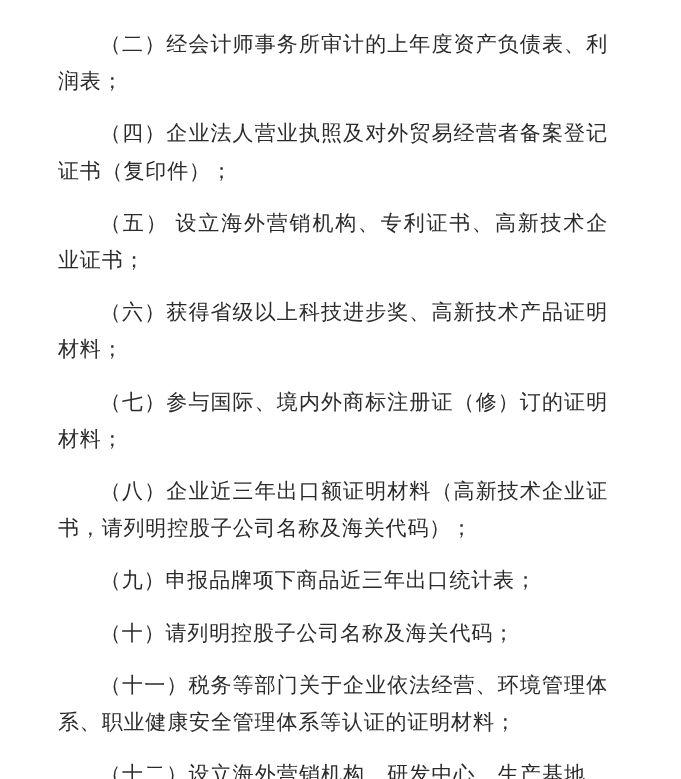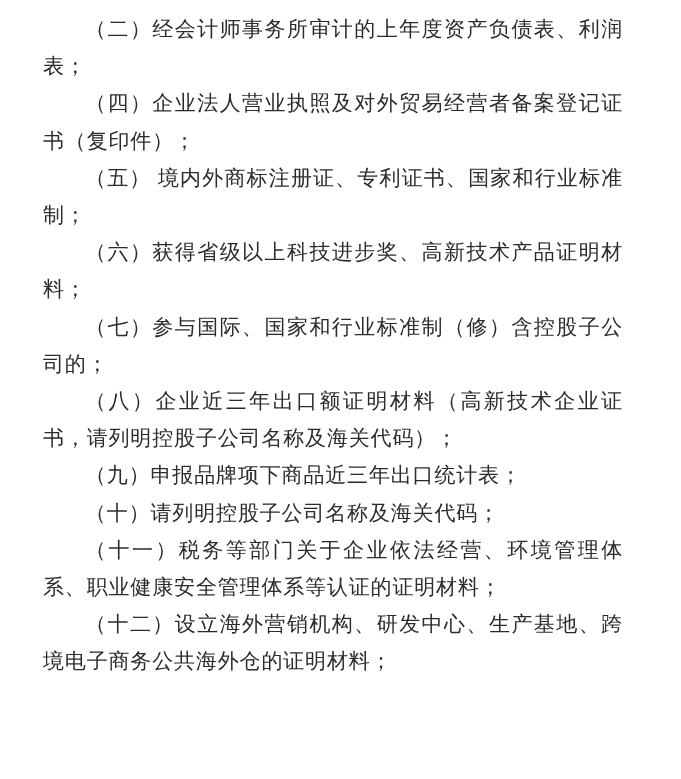--- a/index.html
+++ b/index.html
@@ -24,38 +24,38 @@
     top: 11px;
     left: 43px;
     width: 580px;
     font-family: "Liberation Serif", "DejaVu Serif", serif;
     font-size: 21px;
     line-height: 37.2px;
     color: #2b2b2b;
     letter-spacing: 0.04em;
   }
   .doc-body p {
-    margin: 0;
+    margin: 15px;
     padding: 0;
     text-align: justify;
     text-indent: 2em;
     word-break: break-all;
     text-justify: inter-ideograph;
   }
 </style>
 </head>
 <body style="background: rgb(255, 255, 255);">
 
 <div class="page">
   <div class="doc-body" style="color: rgb(43, 43, 43);">
     <p>（二）经会计师事务所审计的上年度资产负债表、利润表；</p>
     <p>（四）企业法人营业执照及对外贸易经营者备案登记证书（复印件）；</p>
-    <p>（五） 境内外商标注册证、专利证书、国家和行业标准制；</p>
+    <p>（五） 设立海外营销机构、专利证书、高新技术企业证书；</p>
     <p>（六）获得省级以上科技进步奖、高新技术产品证明材料；</p>
-    <p>（七）参与国际、国家和行业标准制（修）含控股子公司的；</p>
+    <p>（七）参与国际、境内外商标注册证（修）订的证明材料；</p>
     <p>（八）企业近三年出口额证明材料（高新技术企业证书，请列明控股子公司名称及海关代码）；</p>
     <p>（九）申报品牌项下商品近三年出口统计表；</p>
     <p>（十）请列明控股子公司名称及海关代码；</p>
     <p>（十一）税务等部门关于企业依法经营、环境管理体系、职业健康安全管理体系等认证的证明材料；</p>
     <p>（十二）设立海外营销机构、研发中心、生产基地、跨境电子商务公共海外仓的证明材料；</p>
 
   </div>
 </div>
 
 </body></html>

